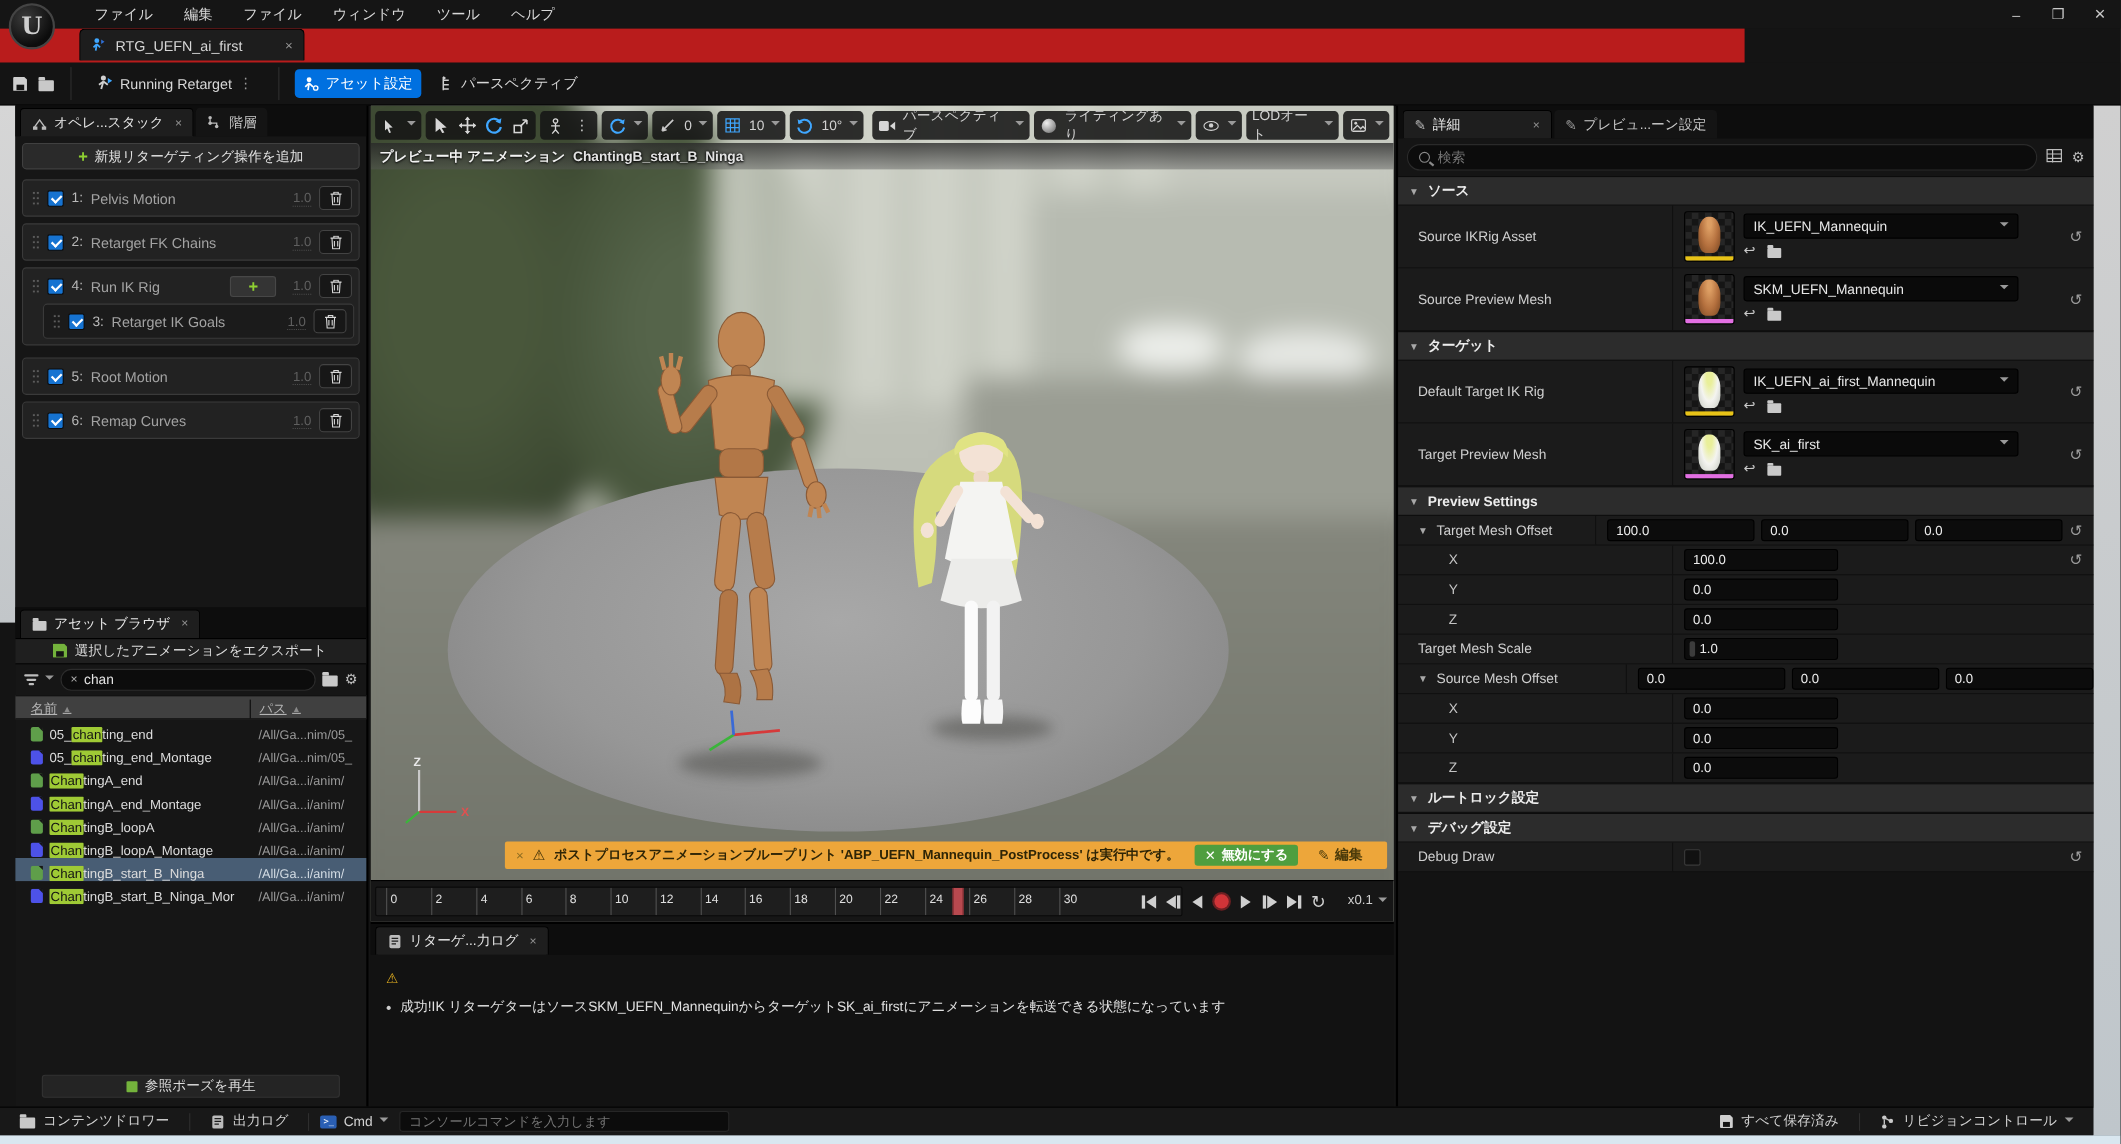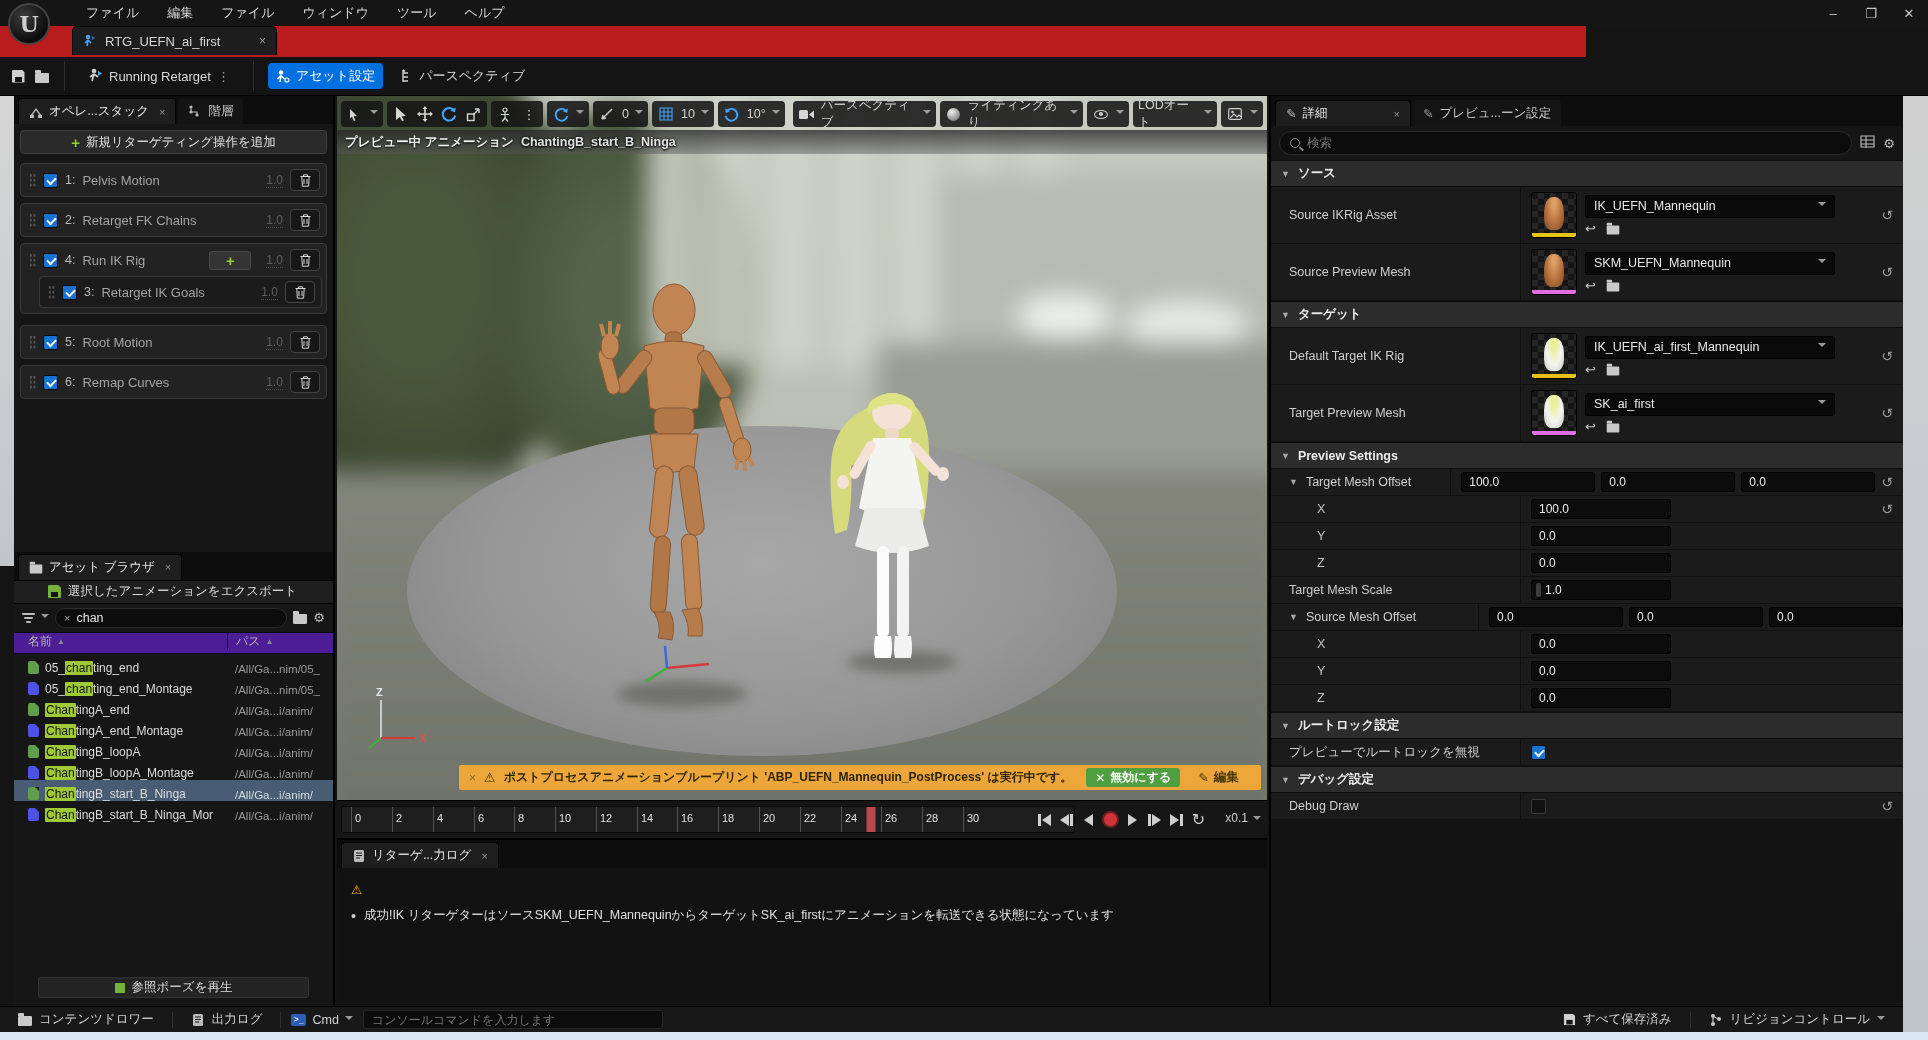--- a/index.html
+++ b/index.html
@@ -60,21 +60,21 @@
   .weight{color:#5f5f5f;font-size:12px;border-bottom:1px dotted #4c4c4c;margin-left:auto;}
   .pluspill{width:42px;height:19px;background:#343434;border:1px solid #474747;border-radius:3px;display:flex;align-items:center;justify-content:center;margin-left:auto;}
   .trash{width:30px;height:22px;background:#171717;border:1px solid #434343;border-radius:4px;display:flex;align-items:center;justify-content:center;flex:none;}
   
   .ab-export{height:24px;background:#1f1f1f;border-top:1px solid #000;border-bottom:1px solid #000;display:flex;align-items:center;gap:7px;padding-left:34px;color:#dcdcdc;font-size:12.5px;flex:none;}
   .ab-filter{height:28px;display:flex;align-items:center;gap:6px;padding:0 8px;flex:none;}
   .funnel{display:flex;flex-direction:column;gap:2px;}
   .funnel i{display:block;height:2px;background:#bdbdbd;border-radius:1px;}
   .searchpill{flex:1;height:20px;background:#0c0c0c;border:1px solid #2c2c2c;border-radius:10px;display:flex;align-items:center;padding:0 8px;gap:6px;}
   .searchpill input{background:transparent;border:none;outline:none;color:#e2e2e2;font-size:12.5px;width:100%;}
-  .ab-head{height:22px;background:#4c1d95;border-top:1px solid #0a0a0a;border-bottom:1px solid #0a0a0a;display:flex;align-items:flex-start;color:#b5b5b5;font-size:12px;flex:none;}
+  .ab-head{height:22px;background:#404040;border-top:1px solid #0a0a0a;border-bottom:1px solid #0a0a0a;display:flex;align-items:flex-end;color:#b5b5b5;font-size:12px;flex:none;text-decoration:underline;}
   .ab-head .c1{flex:1;padding-left:14px;display:flex;align-items:center;gap:5px;}
   .ab-head .c2{width:106px;border-left:1px solid #0a0a0a;padding-left:8px;display:flex;align-items:center;gap:5px;}
   .sort{font-size:8px;color:#8a8a8a;}
   .ab-rows{flex:none;}
   .arow{height:21px;display:flex;align-items:flex-end;font-size:12px;}
   .arow.sel{background:#485d74;}
   .arow .c1{flex:1;display:flex;align-items:center;gap:6px;padding-left:14px;overflow:hidden;white-space:nowrap;}
   .arow .c2{width:106px;padding-left:8px;color:#9a9a9a;font-size:11.5px;white-space:nowrap;overflow:hidden;}
   .arow.sel .c2{color:#d3dce4;}
   .doc{width:11px;height:13px;border-radius:2px;flex:none;position:relative;}
@@ -996,26 +996,20 @@
       <span class="lab sub">Z</span>
       <div class="pwid">
           <span class="numin w1">0.0</span>
         </div>
     </div>
 
     <div class="cathead">
         <span class="caret">▼</span>
         <span>ルートロック設定</span>
       </div>
-    <div class="prow">
-      <span class="lab">プレビューでルートロックを無視</span>
-      <div class="pwid">
-          <span class="cb"></span>
-        </div>
-    </div>
 
     <div class="cathead">
         <span class="caret">▼</span>
         <span>デバッグ設定</span>
       </div>
     <div class="prow">
       <span class="lab">Debug Draw</span>
       <div class="pwid">
         <span class="cb off"></span>
         <span class="reset">↺</span>

